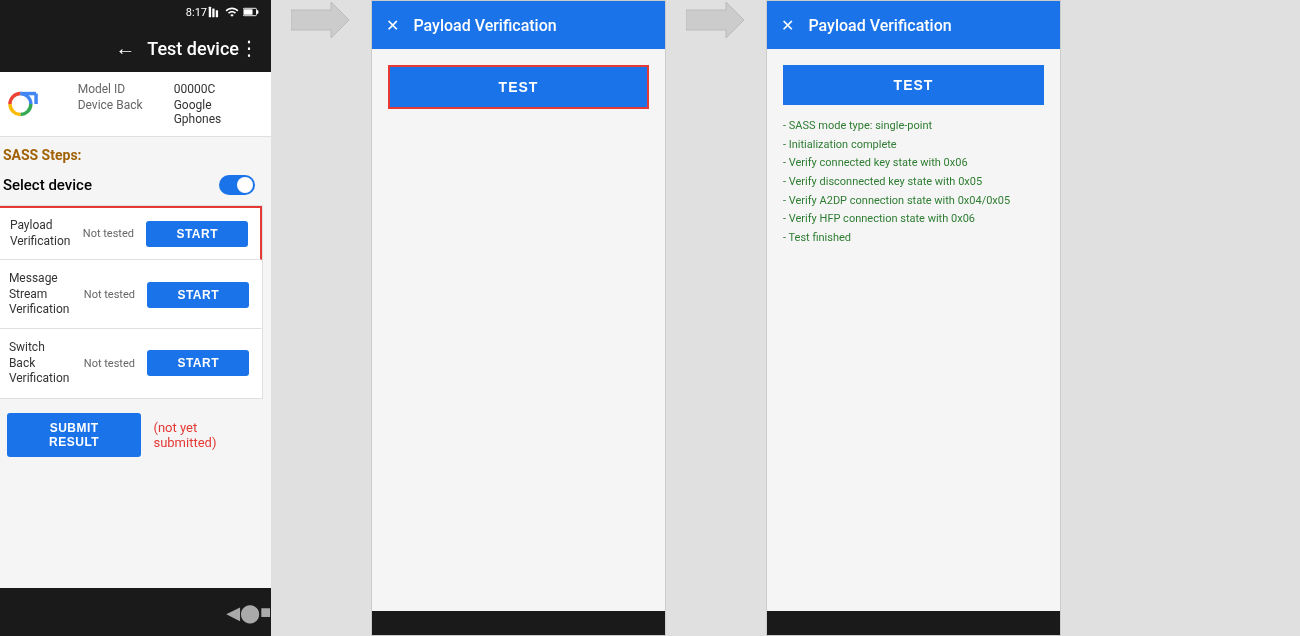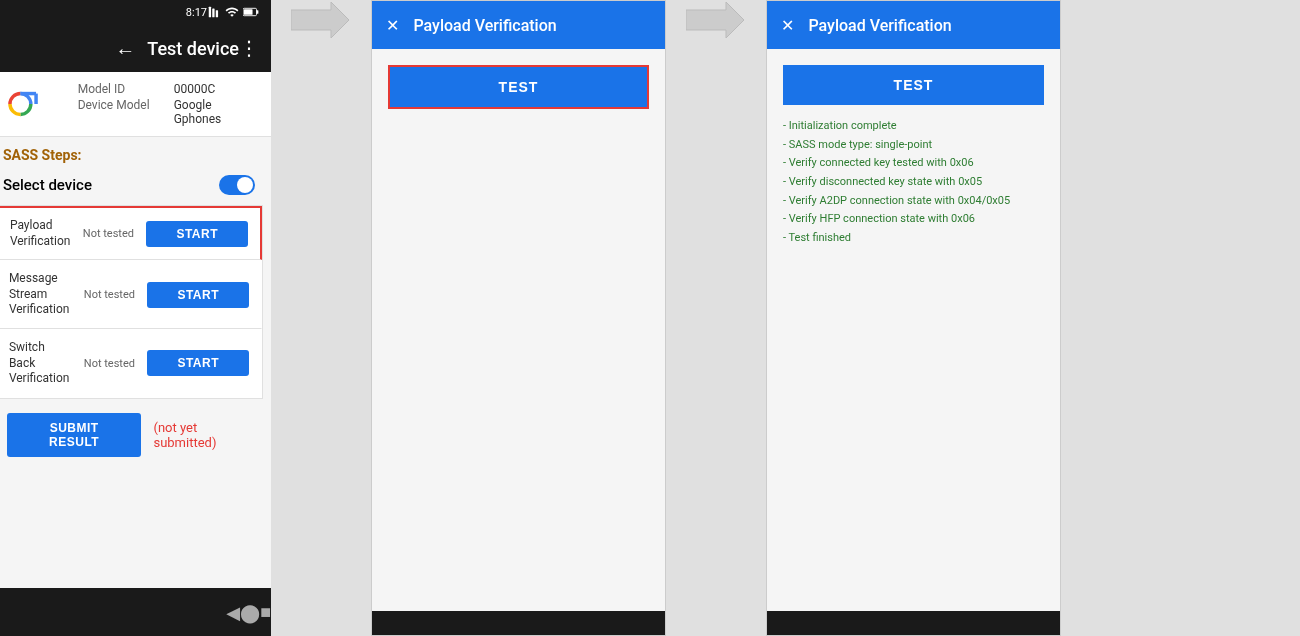--- a/index.html
+++ b/index.html
@@ -364,21 +364,21 @@
         <path d="M8 20 A12 12 0 0 1 20 8" stroke="#EA4335" stroke-width="4" fill="none"></path>
         <line x1="20" y1="8" x2="38" y2="8" stroke="#4285F4" stroke-width="4"></line>
         <line x1="38" y1="8" x2="38" y2="20" stroke="#4285F4" stroke-width="4"></line>
       </svg>
       <div class="device-details">
         <div class="device-detail-row">
           <span class="detail-label">Model ID</span>
           <span class="detail-value">00000C</span>
         </div>
         <div class="device-detail-row">
-          <span class="detail-label">Device Model</span>
+          <span class="detail-label">Device Back</span>
           <span class="detail-value">Google Gphones</span>
         </div>
       </div>
     </div>
 
     <div class="sass-steps-label">SASS Steps:</div>
 
     <div class="select-device-row">
       <span>Select device</span>
       <div class="toggle-switch"></div>
@@ -444,23 +444,23 @@
 </div>
 
 <div class="dialog-frame">
   <div class="dialog-header">
     <span class="dialog-close">✕</span>
     <span class="dialog-title">Payload Verification</span>
   </div>
   <div class="dialog-body">
     <button class="test-btn">TEST</button>
     <div class="result-list" id="result-list">
+        <span class="item">- SASS mode type: single-point</span>
         <span class="item">- Initialization complete</span>
-        <span class="item">- SASS mode type: single-point</span>
-        <span class="item">- Verify connected key tested with 0x06</span>
+        <span class="item">- Verify connected key state with 0x06</span>
         <span class="item">- Verify disconnected key state with 0x05</span>
         <span class="item">- Verify A2DP connection state with 0x04/0x05</span>
         <span class="item">- Verify HFP connection state with 0x06</span>
         <span class="item">- Test finished</span>
       </div>
   </div>
   <div class="dialog-footer"></div>
 </div>
 
 </body></html>

